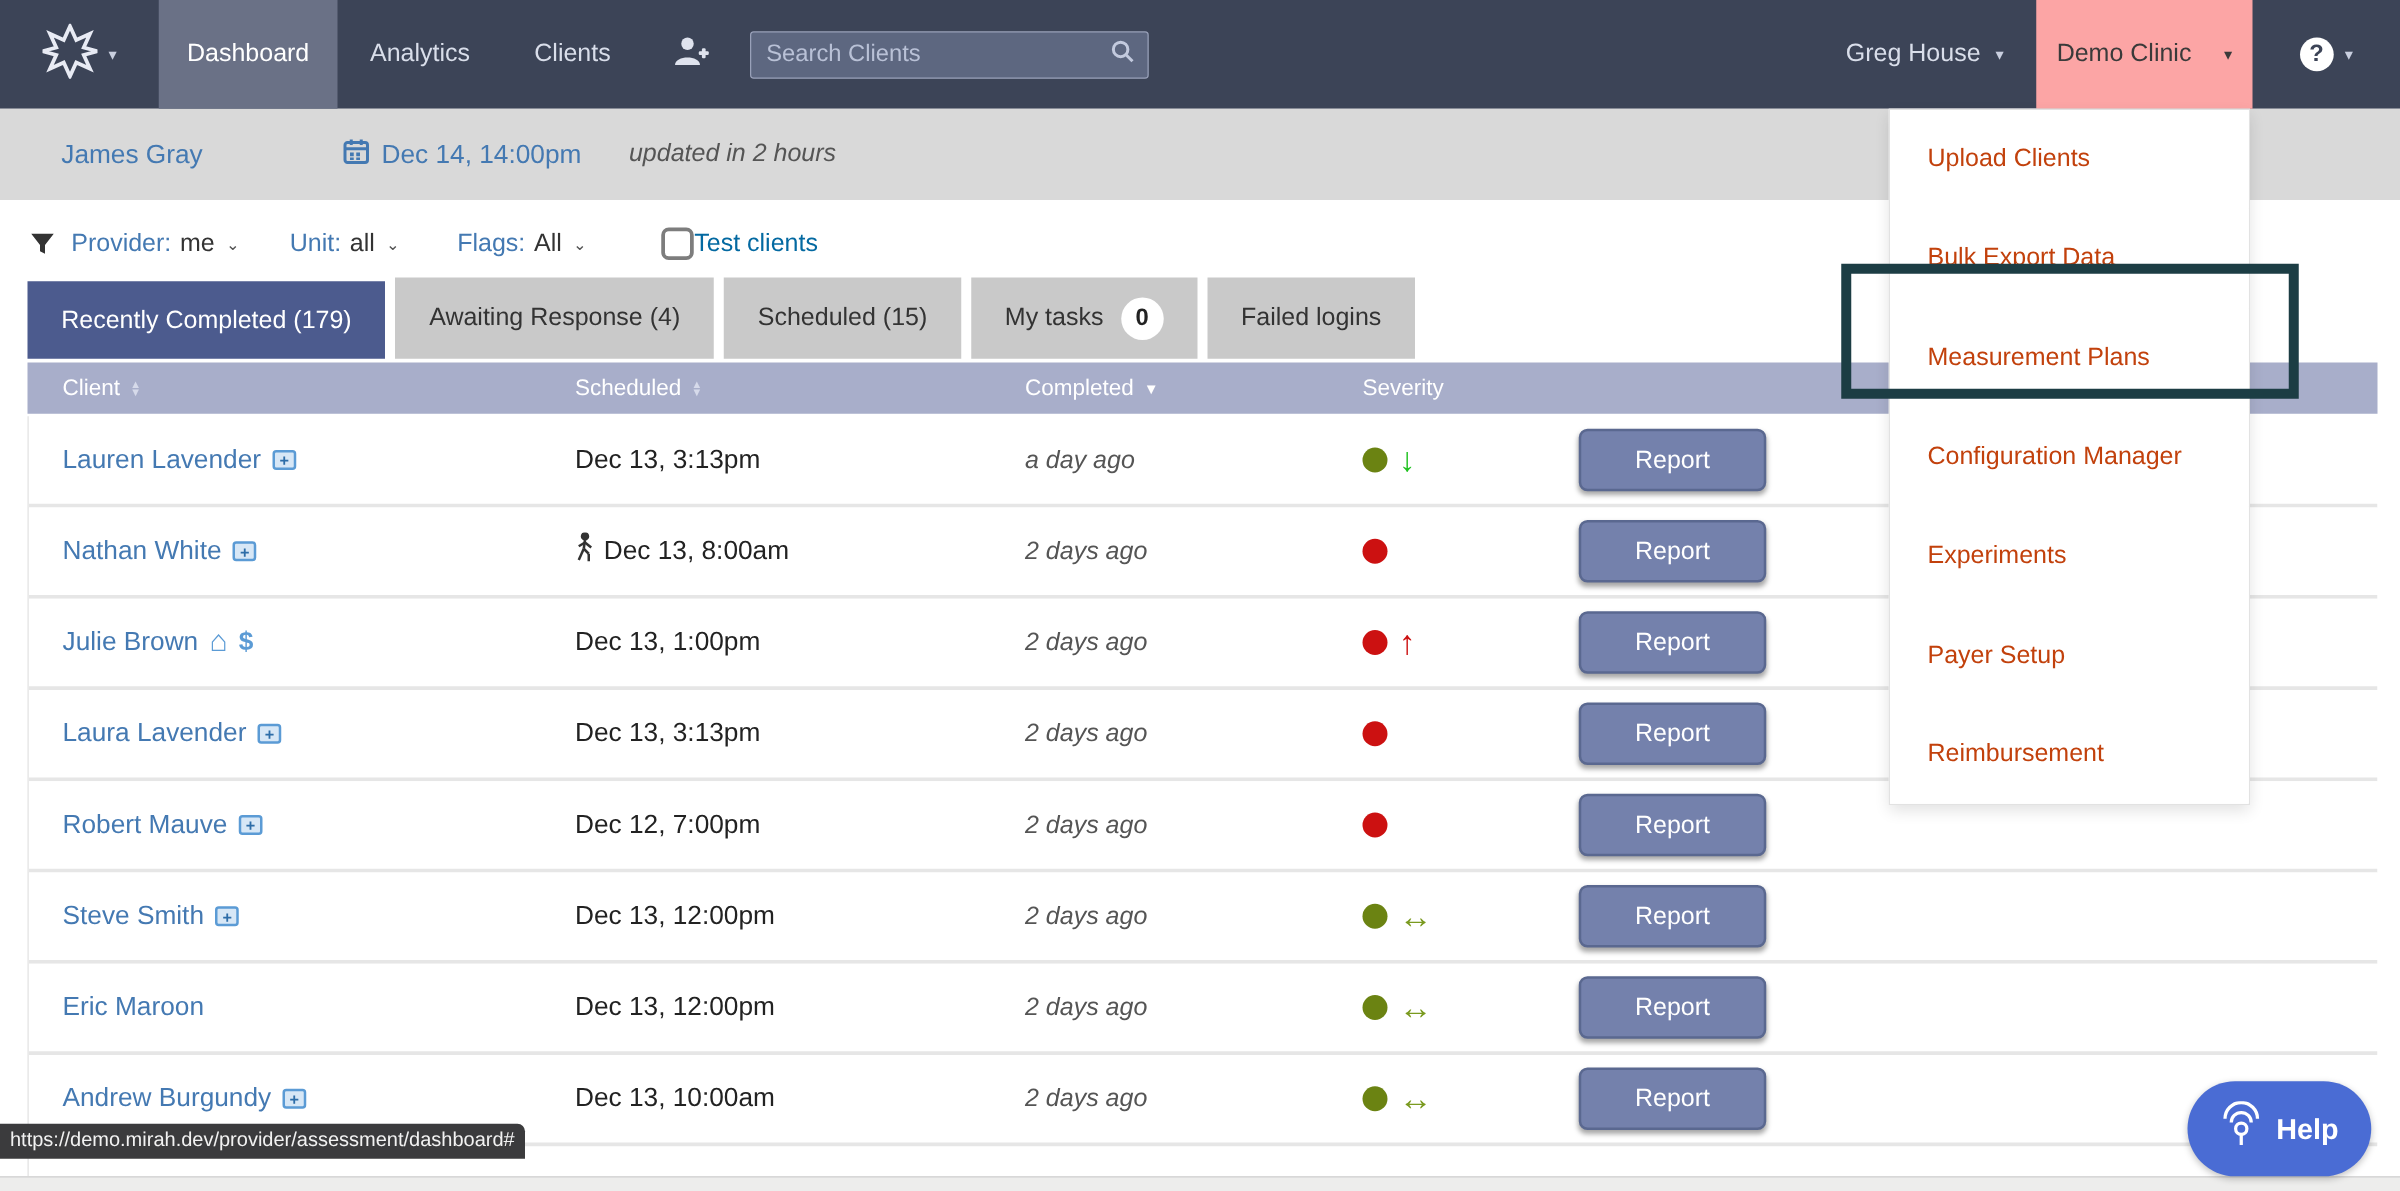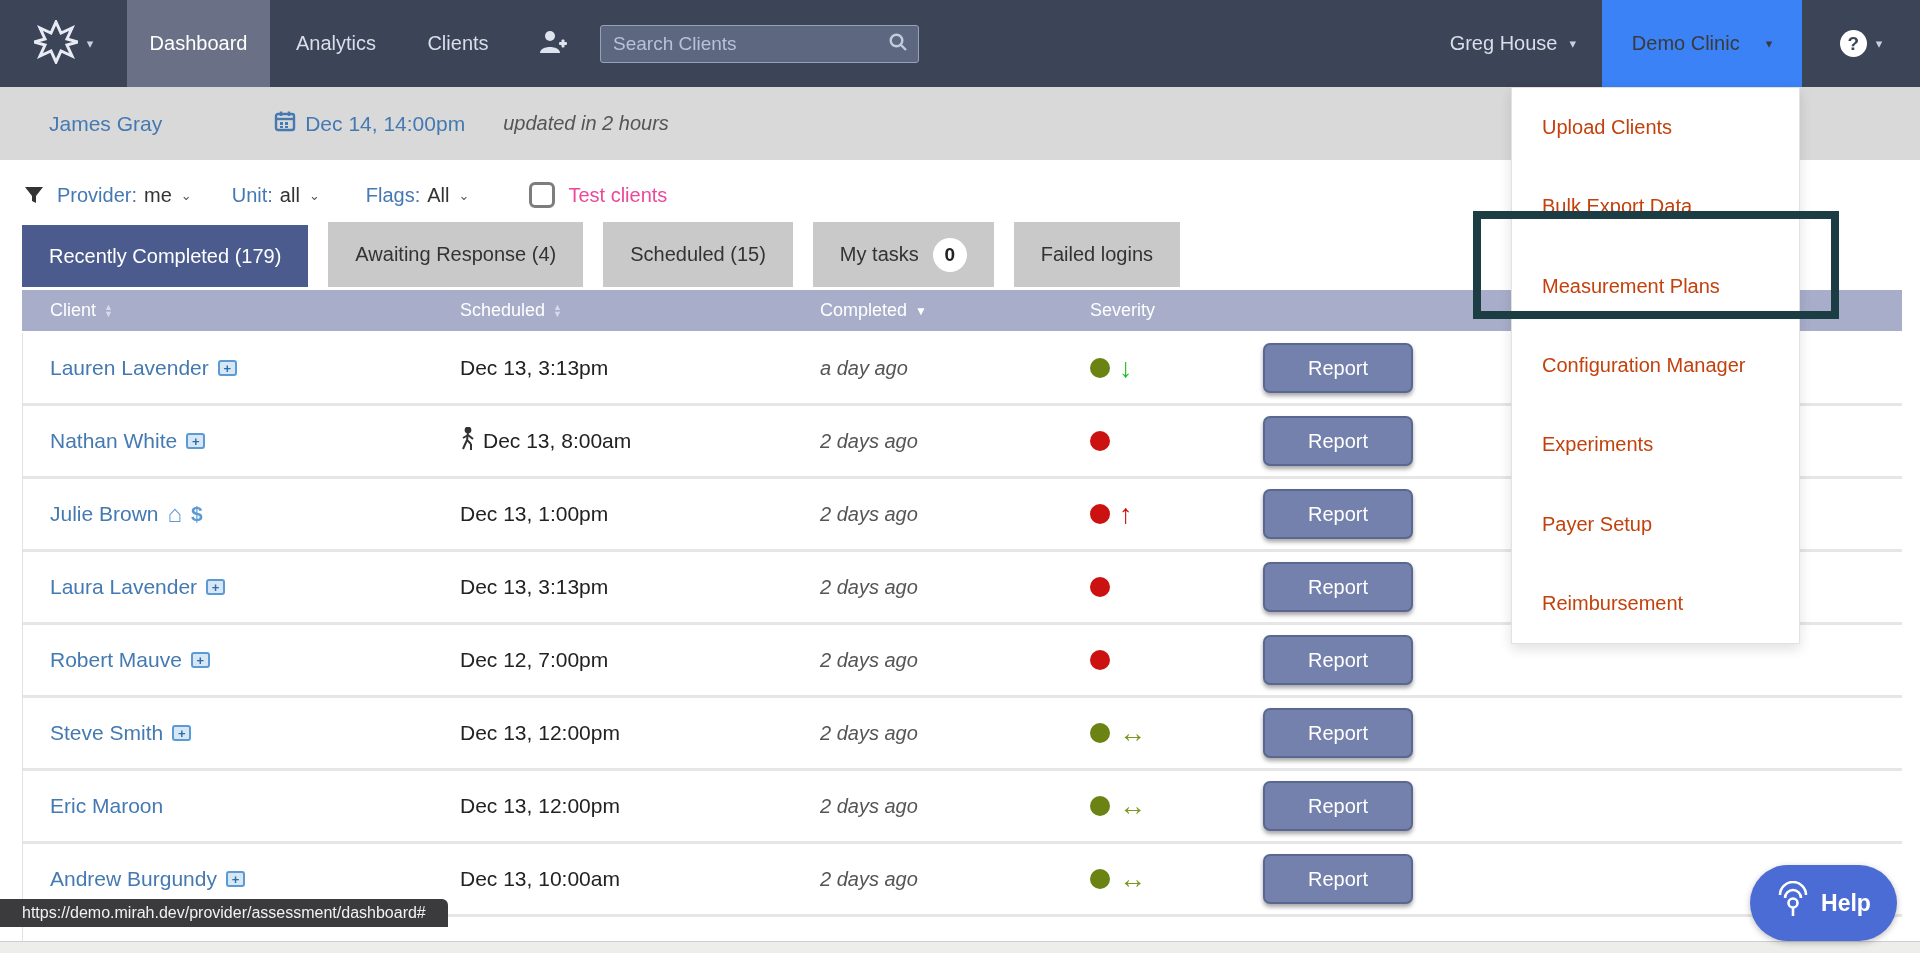--- a/index.html
+++ b/index.html
@@ -14,21 +14,21 @@
   .nav-item.w-dash { width:143px; }
   .nav-item.w-ana { width:132px; }
   .nav-item.w-cli { width:112px; }
   .nav-item.active { background:#6a7186; color:#fff; }
   .nav-addperson { width:78px; display:flex; align-items:center; justify-content:center; cursor:pointer; }
   .search-box { align-self:center; width:319px; height:38px; background:#5d6780; border:1px solid #99a1b9; border-radius:3px; display:flex; align-items:center; padding:0 10px; margin-left:8px; }
   .search-box input { flex:1; background:transparent; border:none; outline:none; color:#ccd2e3; font-size:19px; min-width:0; }
   .search-box input::placeholder { color:#b9c1d6; opacity:1; }
   .nav-right { margin-left:auto; display:flex; align-items:stretch; }
   .user-menu { display:flex; align-items:center; gap:12px; padding:0 26px; font-size:20px; cursor:pointer; }
-  .clinic-menu { width:200px; background:#3b82f6; color:#3a3a3a; display:flex; align-items:center; justify-content:center; gap:26px; font-size:20px; cursor:pointer; }
+  .clinic-menu { width:173px; background:#fca5a5; color:#3a3a3a; display:flex; align-items:center; justify-content:center; gap:26px; font-size:20px; cursor:pointer; }
   .clinic-menu .caret { color:#3a3a3a; }
   .help-menu { width:118px; display:flex; align-items:center; justify-content:center; gap:9px; cursor:pointer; }
   .qcircle { width:27px; height:27px; border-radius:50%; background:#fff; color:#3c4457; font-weight:bold; display:flex; align-items:center; justify-content:center; font-size:19px; }
   .caret { font-size:13px; color:#c9cfdf; }
 
   
   .upcoming-bar { height:73px; background:#d9d9d9; display:flex; align-items:center; }
   .upcoming-left { width:200px; height:100%; background:#a5a5a5; color:#fff; display:flex; align-items:center; justify-content:center; gap:10px; font-size:21px; cursor:pointer; }
   .client-link { color:#4479b2; font-size:21px; margin-left:49px; text-decoration:none; cursor:pointer; }
   .sched-date { display:flex; align-items:center; gap:9px; color:#4479b2; font-size:21px; margin-left:112px; cursor:pointer; }
@@ -37,24 +37,24 @@
   
   .filter-bar { height:70px; background:#fff; display:flex; align-items:center; font-size:20px; color:#333; }
   .funnel-wrap { margin-left:24px; display:flex; align-items:center; }
   .filter-group { display:flex; align-items:center; gap:7px; cursor:pointer; }
   .fg-provider { margin-left:13px; }
   .fg-unit { margin-left:40px; }
   .fg-flags { margin-left:46px; }
   .filter-label { color:#4479b2; }
   .filter-caret { font-size:13px; color:#555; margin-left:2px; }
   .checkbox { width:26px; height:26px; border:3px solid #7d7d7d; border-radius:6px; background:#fff; margin-left:60px; cursor:pointer; }
-  .test-label { color:#ec4899; margin-left:13px; }
-
-  
-  .tabs { height:57px; display:flex; align-items:flex-end; padding-left:22px; gap:20px; background:#fff; }
+  .test-label { color:#0369a1; }
+
+  
+  .tabs { height:57px; display:flex; align-items:flex-end; padding-left:22px; gap:8px; background:#fff; }
   .tab { height:65px; background:#c9c9c9; color:#333; display:flex; align-items:center; padding:0 27px; font-size:20px; cursor:pointer; white-space:nowrap; }
   .tab.active { height:62px; background:#4c5b8e; color:#fff; }
   .tab .badge { width:34px; height:34px; border-radius:50%; background:#fff; display:flex; align-items:center; justify-content:center; font-size:19px; color:#222; margin-left:14px; font-weight:bold; }
 
   
   .table-wrap { margin:3px 18px 0 22px; }
   .thead { height:41px; background:#a8aeca; color:#fff; display:grid; grid-template-columns:410px 360px 270px 173px 1fr; align-items:center; padding-left:28px; font-size:18px; margin-bottom:2px; }
   .th { display:flex; align-items:center; gap:8px; cursor:pointer; }
   .sort-stack { display:inline-flex; flex-direction:column; font-size:9px; line-height:7px; color:#d6daea; }
   .sort-down { font-size:12px; color:#fff; }
@@ -78,21 +78,21 @@
 
   .bottom-strip { position:absolute; left:0; right:0; bottom:0; height:12px; background:#ededec; border-top:1px solid #cfcfcf; }
 
   
   .dropdown { position:absolute; left:1511px; top:87px; width:289px; height:557px; background:#fff; border:1px solid #e2e2e2; box-shadow:0 5px 12px rgba(0,0,0,0.12); display:flex; flex-direction:column; z-index:40; }
   .menu-item { flex:1; display:flex; align-items:center; padding-left:30px; font-size:20px; color:#c2410c; cursor:pointer; background:#fff; }
 
   .highlight-box { position:absolute; left:1473px; top:211px; width:366px; height:108px; border:8px solid #1c3d44; z-index:60; pointer-events:none; }
 
   
-  .url-tooltip { position:absolute; left:0; top:899px; height:28px; background:#3b3b3d; color:#f2f2f2; font-size:16px; display:flex; align-items:center; padding:0 22px; border-top-right-radius:6px; z-index:70; }
+  .url-tooltip { position:absolute; left:0; top:899px; height:28px; background:#3b3b3d; color:#f2f2f2; font-size:16px; display:flex; align-items:center; padding:0 8px; border-top-right-radius:6px; z-index:70; }
   .help-pill { position:absolute; left:1750px; top:865px; width:147px; height:76px; border-radius:38px; background:#4a6cd4; color:#fff; display:flex; align-items:center; justify-content:center; gap:11px; font-size:23px; font-weight:bold; z-index:70; box-shadow:0 2px 6px rgba(0,0,0,0.25); cursor:pointer; }
 </style>
 </head>
 <body>
 
 <div id="app">
 
   <div class="navbar">
     <div class="logo-block">
       <span>

